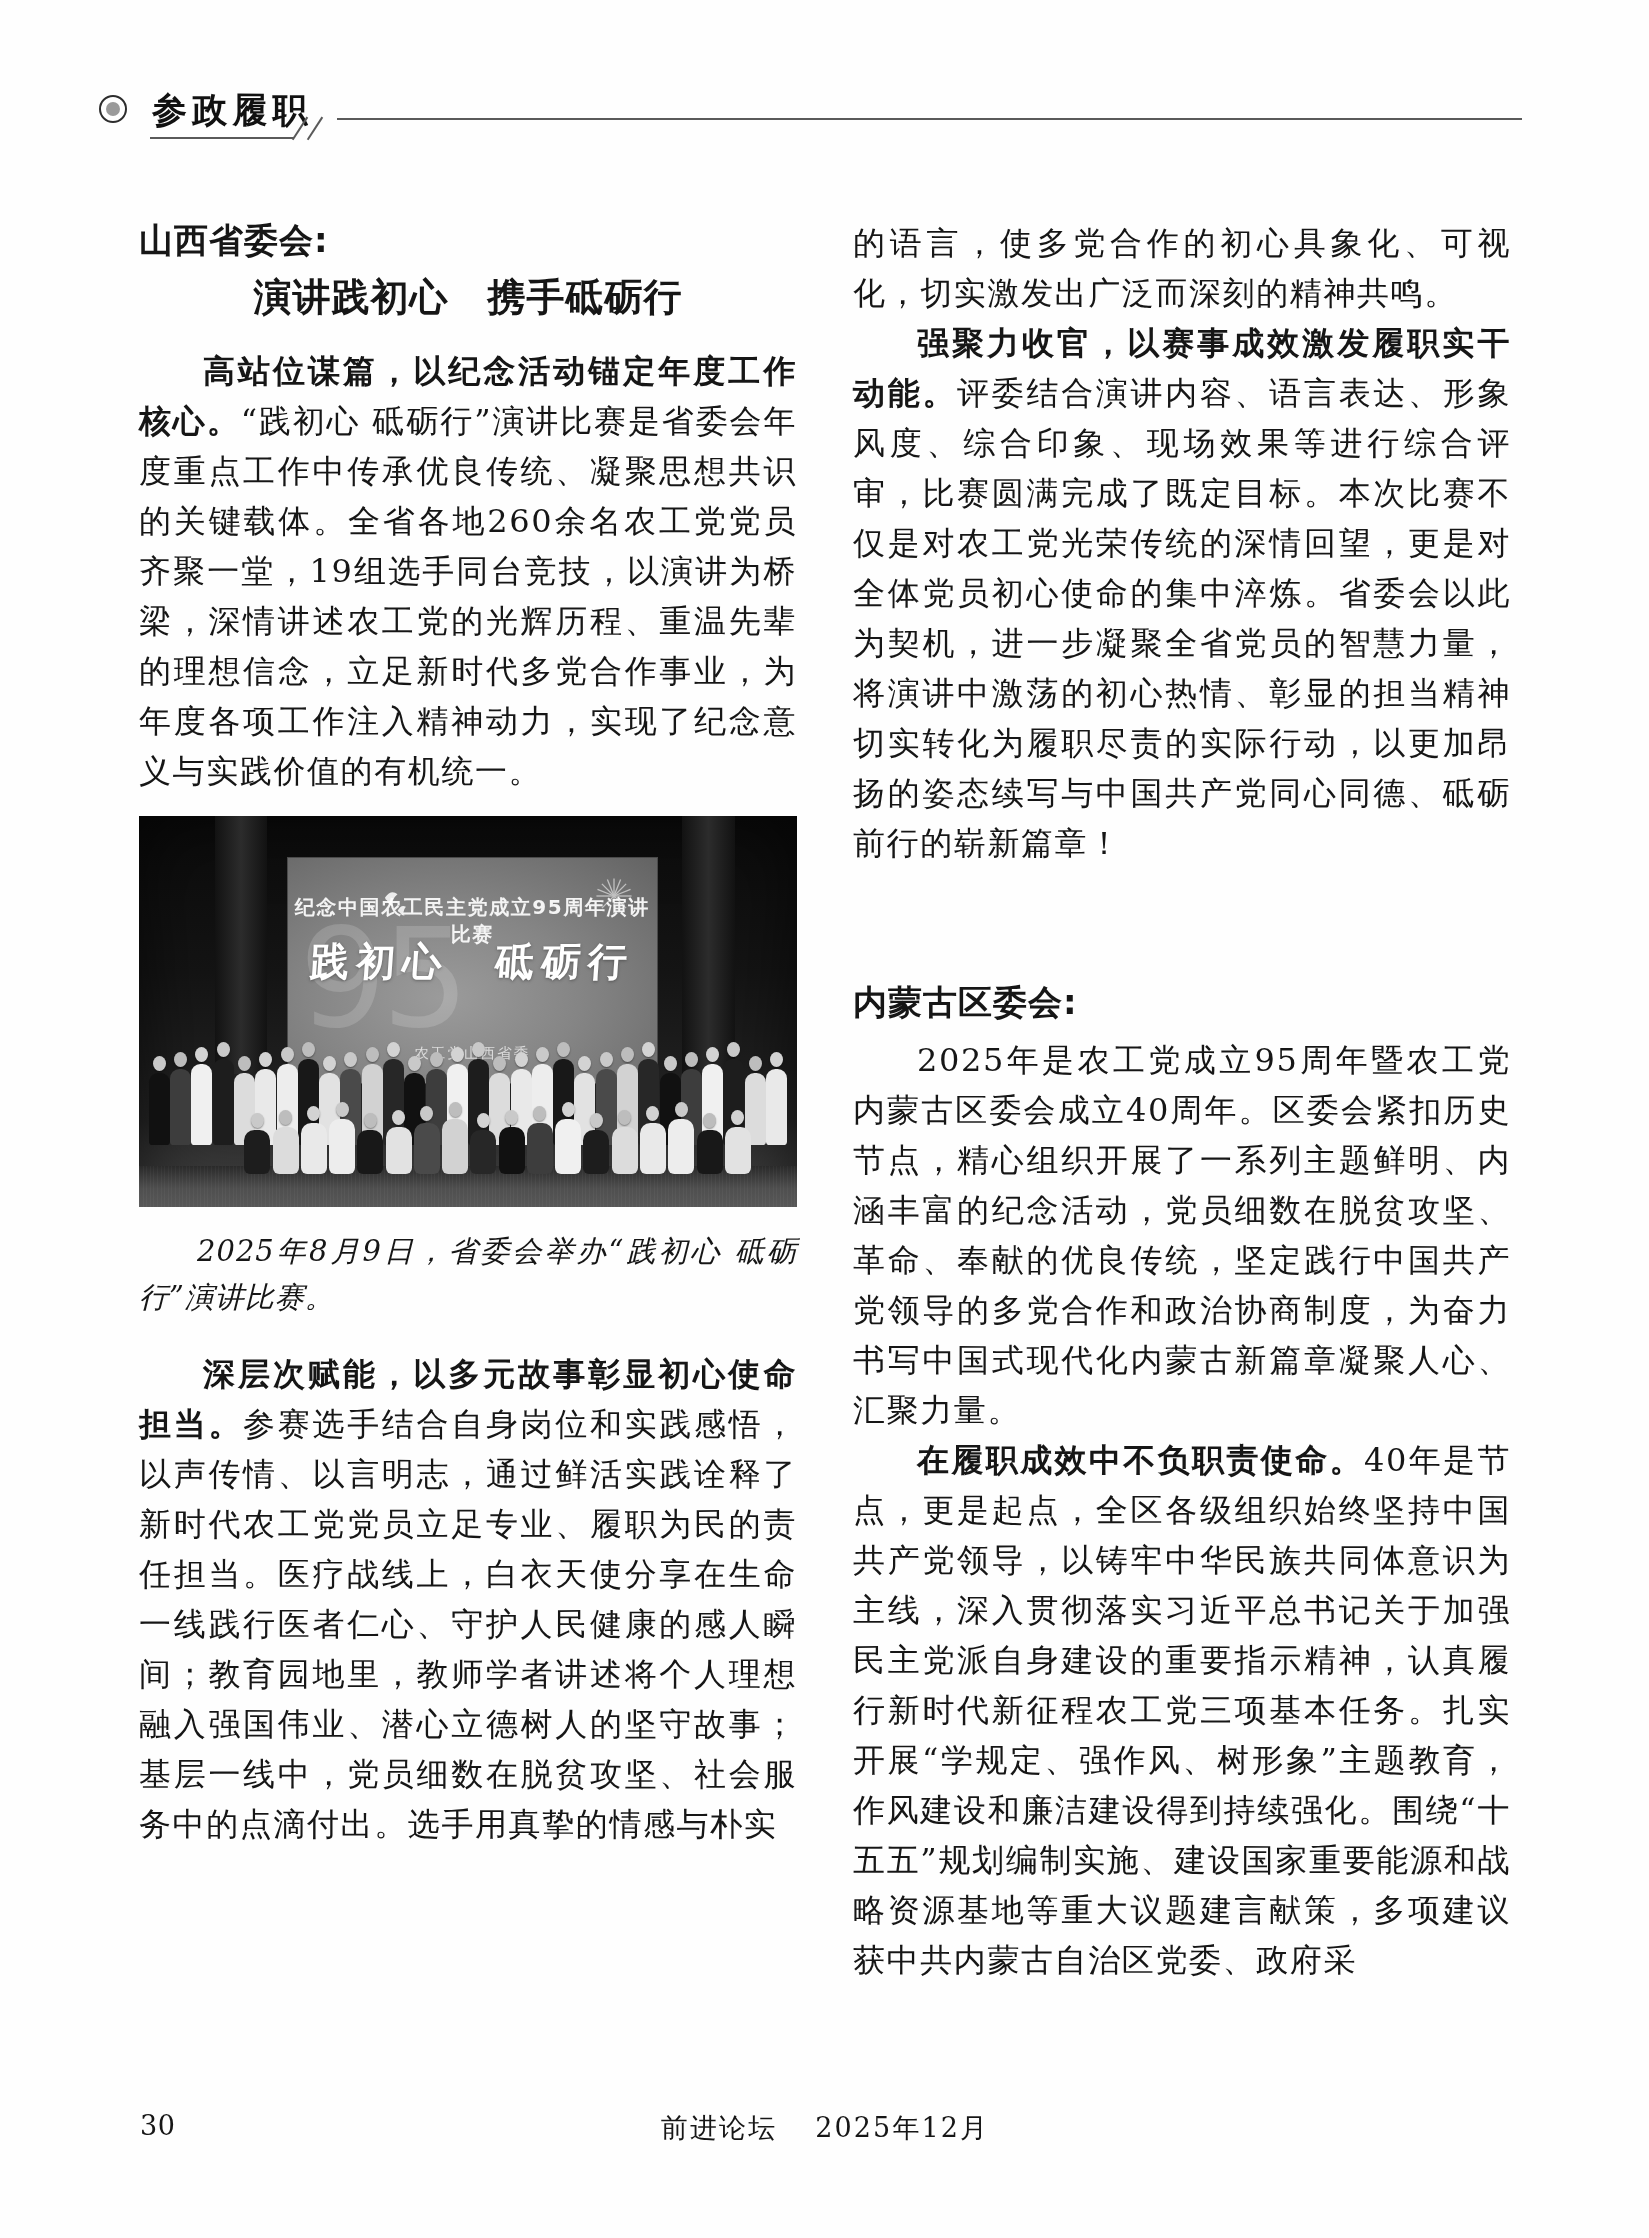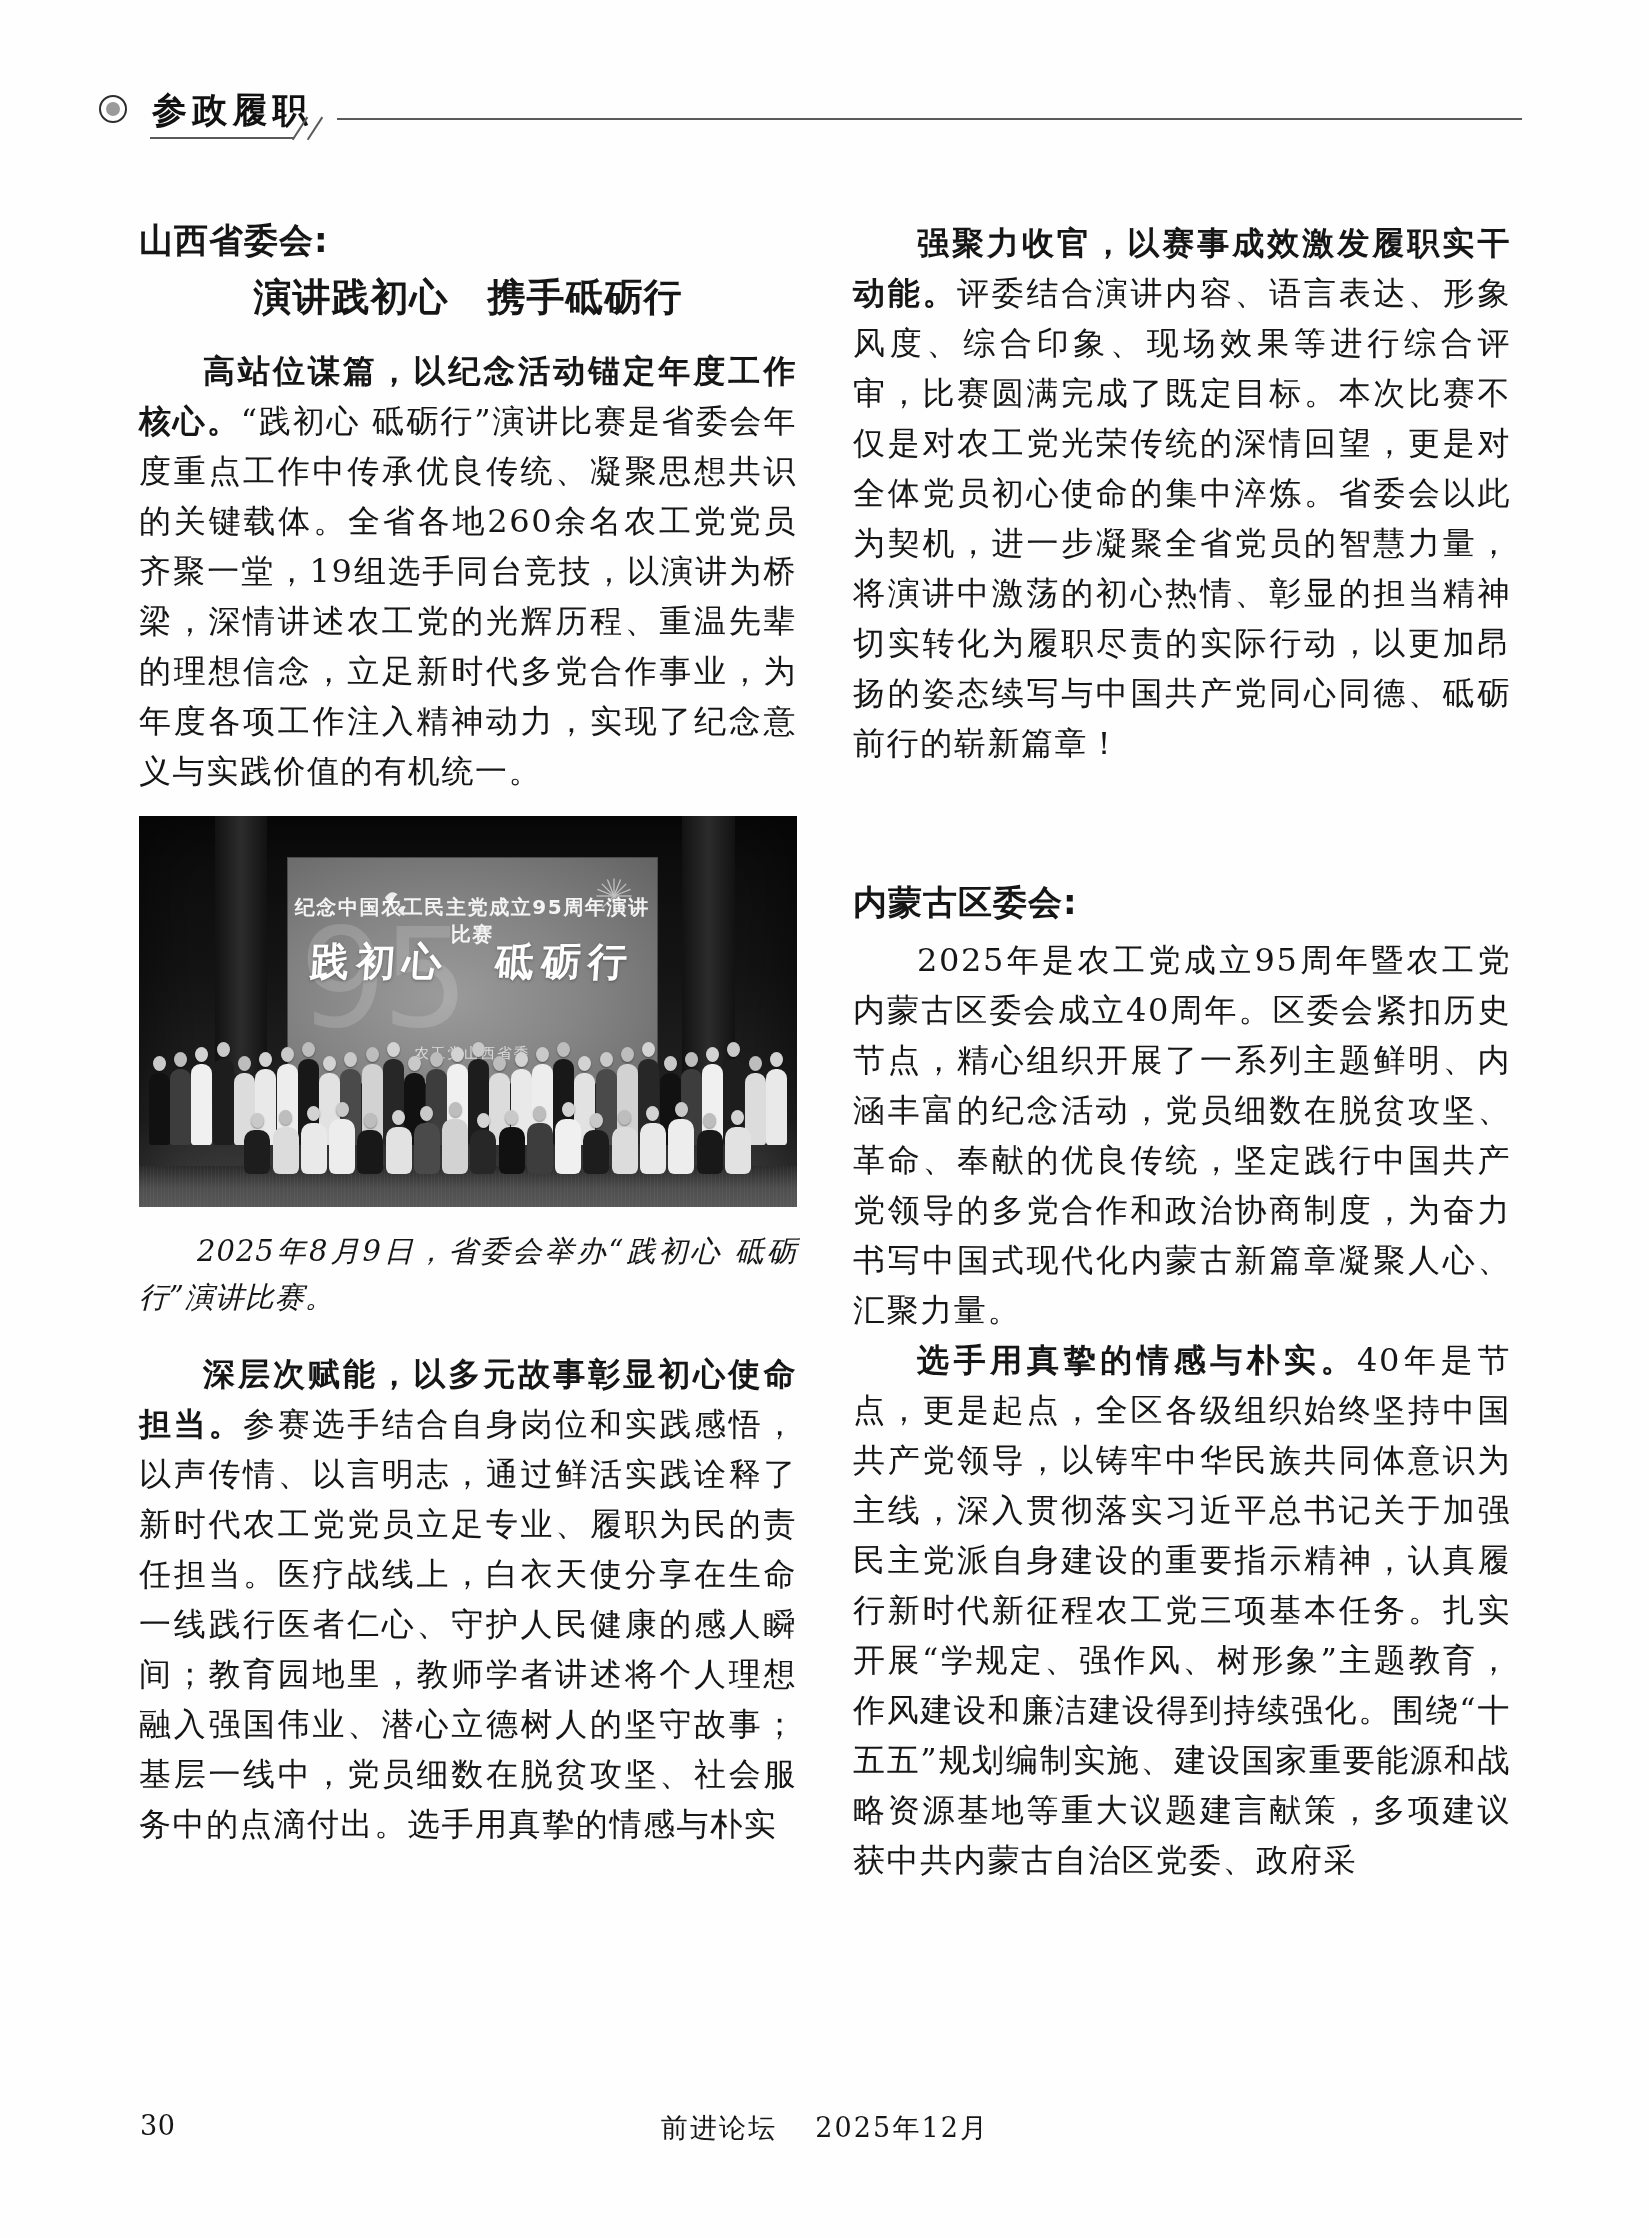--- a/index.html
+++ b/index.html
@@ -315,24 +315,25 @@
           </div>
         </div>
       <div class="photo-floor"></div>
     </div>
 
     <p class="caption">2025年8月9日，省委会举办“践初心 砥砺行”演讲比赛。</p>
     <p class="body indent after-caption"><b>深层次赋能，以多元故事彰显初心使命担当。</b><span>参赛选手结合自身岗位和实践感悟，以声传情、以言明志，通过鲜活实践诠释了新时代农工党党员立足专业、履职为民的责任担当。医疗战线上，白衣天使分享在生命一线践行医者仁心、守护人民健康的感人瞬间；教育园地里，教师学者讲述将个人理想融入强国伟业、潜心立德树人的坚守故事；基层一线中，党员细数在脱贫攻坚、社会服务中的点滴付出。选手用真挚的情感与朴实</span></p>
   </div>
 
   <div class="col col-right">
+    <p class="body">的语言，使多党合作的初心具象化、可视化，切实激发出广泛而深刻的精神共鸣。</p>
     <p class="body indent"><b>强聚力收官，以赛事成效激发履职实干动能。</b><span>评委结合演讲内容、语言表达、形象风度、综合印象、现场效果等进行综合评审，比赛圆满完成了既定目标。本次比赛不仅是对农工党光荣传统的深情回望，更是对全体党员初心使命的集中淬炼。省委会以此为契机，进一步凝聚全省党员的智慧力量，将演讲中激荡的初心热情、彰显的担当精神切实转化为履职尽责的实际行动，以更加昂扬的姿态续写与中国共产党同心同德、砥砺前行的崭新篇章！</span></p>
     <h2 class="org-heading org-heading-2">内蒙古区委会:</h2>
     <p class="body indent">2025年是农工党成立95周年暨农工党内蒙古区委会成立40周年。区委会紧扣历史节点，精心组织开展了一系列主题鲜明、内涵丰富的纪念活动，党员细数在脱贫攻坚、革命、奉献的优良传统，坚定践行中国共产党领导的多党合作和政治协商制度，为奋力书写中国式现代化内蒙古新篇章凝聚人心、汇聚力量。</p>
-    <p class="body indent"><b>选手用真挚的情感与朴实。</b><span>40年是节点，更是起点，全区各级组织始终坚持中国共产党领导，以铸牢中华民族共同体意识为主线，深入贯彻落实习近平总书记关于加强民主党派自身建设的重要指示精神，认真履行新时代新征程农工党三项基本任务。扎实开展“学规定、强作风、树形象”主题教育，作风建设和廉洁建设得到持续强化。围绕“十五五”规划编制实施、建设国家重要能源和战略资源基地等重大议题建言献策，多项建议获中共内蒙古自治区党委、政府采</span></p>
+    <p class="body indent"><b>在履职成效中不负职责使命。</b><span>40年是节点，更是起点，全区各级组织始终坚持中国共产党领导，以铸牢中华民族共同体意识为主线，深入贯彻落实习近平总书记关于加强民主党派自身建设的重要指示精神，认真履行新时代新征程农工党三项基本任务。扎实开展“学规定、强作风、树形象”主题教育，作风建设和廉洁建设得到持续强化。围绕“十五五”规划编制实施、建设国家重要能源和战略资源基地等重大议题建言献策，多项建议获中共内蒙古自治区党委、政府采</span></p>
   </div>
 
   <div class="footer-page">30</div>
   <div class="footer-center">
     <span>前进论坛</span><span class="gap"></span><span>2025年12月</span>
   </div>
 </div>
 
 
 </body></html>

